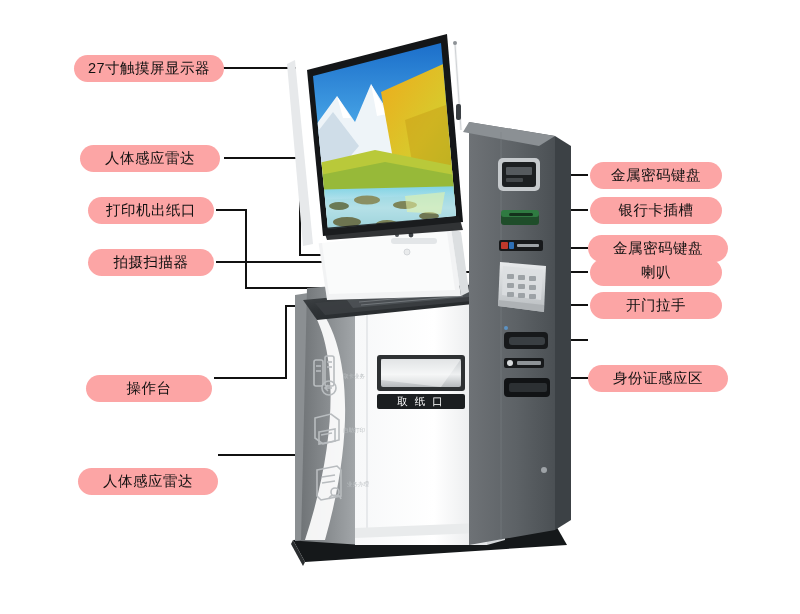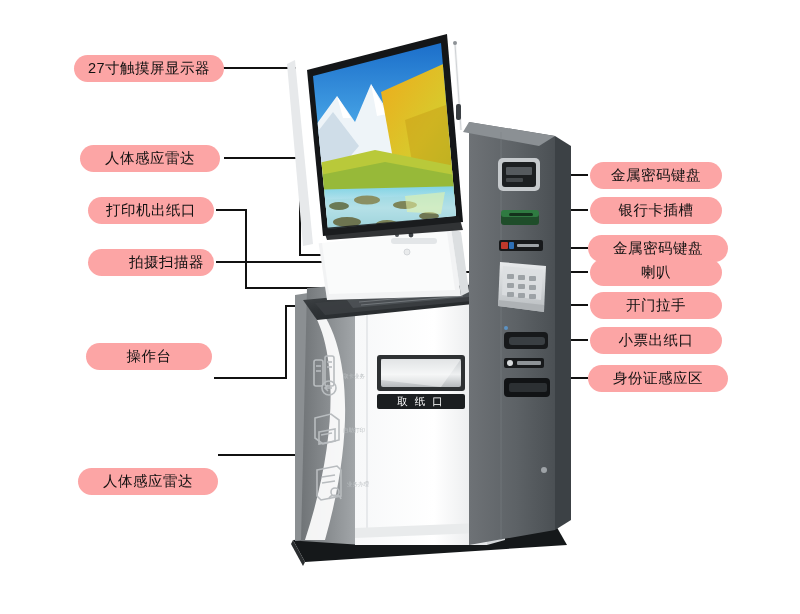--- a/index.html
+++ b/index.html
@@ -319,33 +319,32 @@
       <path d="M452,378 L588,378"></path>
     </g>
   </svg>
 
   <div class="pill w150" style="left:74px;  top:55px;">27寸触摸屏显示器</div>
 
   <div class="pill w140" style="left:80px;  top:145px;">人体感应雷达</div>
 
   <div class="pill w126" style="left:88px;  top:197px;">打印机出纸口</div>
 
-  <div class="pill w126" style="left:88px;  top:249px;text-align:right;">拍摄扫描器</div>
-
-  <div class="pill w126" style="left:86px;  top:343px;">操作台</div>
+  <div class="pill w126" style="left:88px;  top:249px;">拍摄扫描器</div>
+
+  <div class="pill w126" style="left:86px;  top:375px;">操作台</div>
 
   <div class="pill w140" style="left:78px;  top:442px;margin-top:26px;">人体感应雷达</div>
 
   <div class="pill w132" style="left:590px; top:162px;">金属密码键盘</div>
 
   <div class="pill w132" style="left:590px; top:197px;">银行卡插槽</div>
 
   <div class="pill w140" style="left:588px; top:235px;">金属密码键盘</div>
 
   <div class="pill w132" style="left:590px; top:259px;">喇叭</div>
 
   <div class="pill w132" style="left:590px; top:292px;">开门拉手</div>
 
-  <div class="pill w132" style="left:590px; top:327px;">小票出纸口</div>
 
   <div class="pill w140" style="left:588px; top:365px;">身份证感应区</div>
 
 </div>
 
 </body></html>

